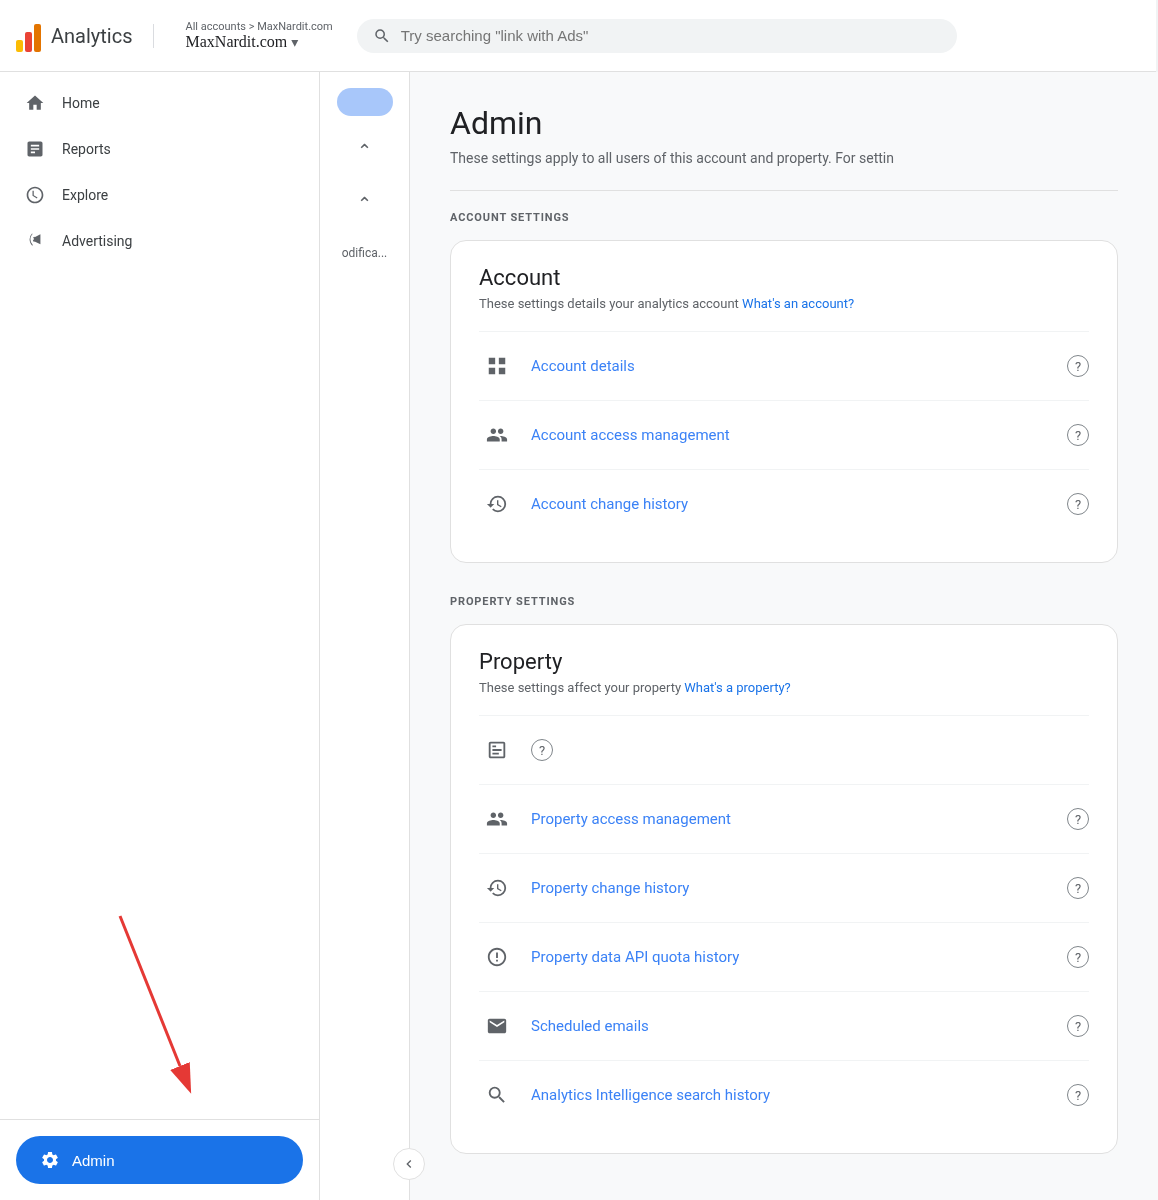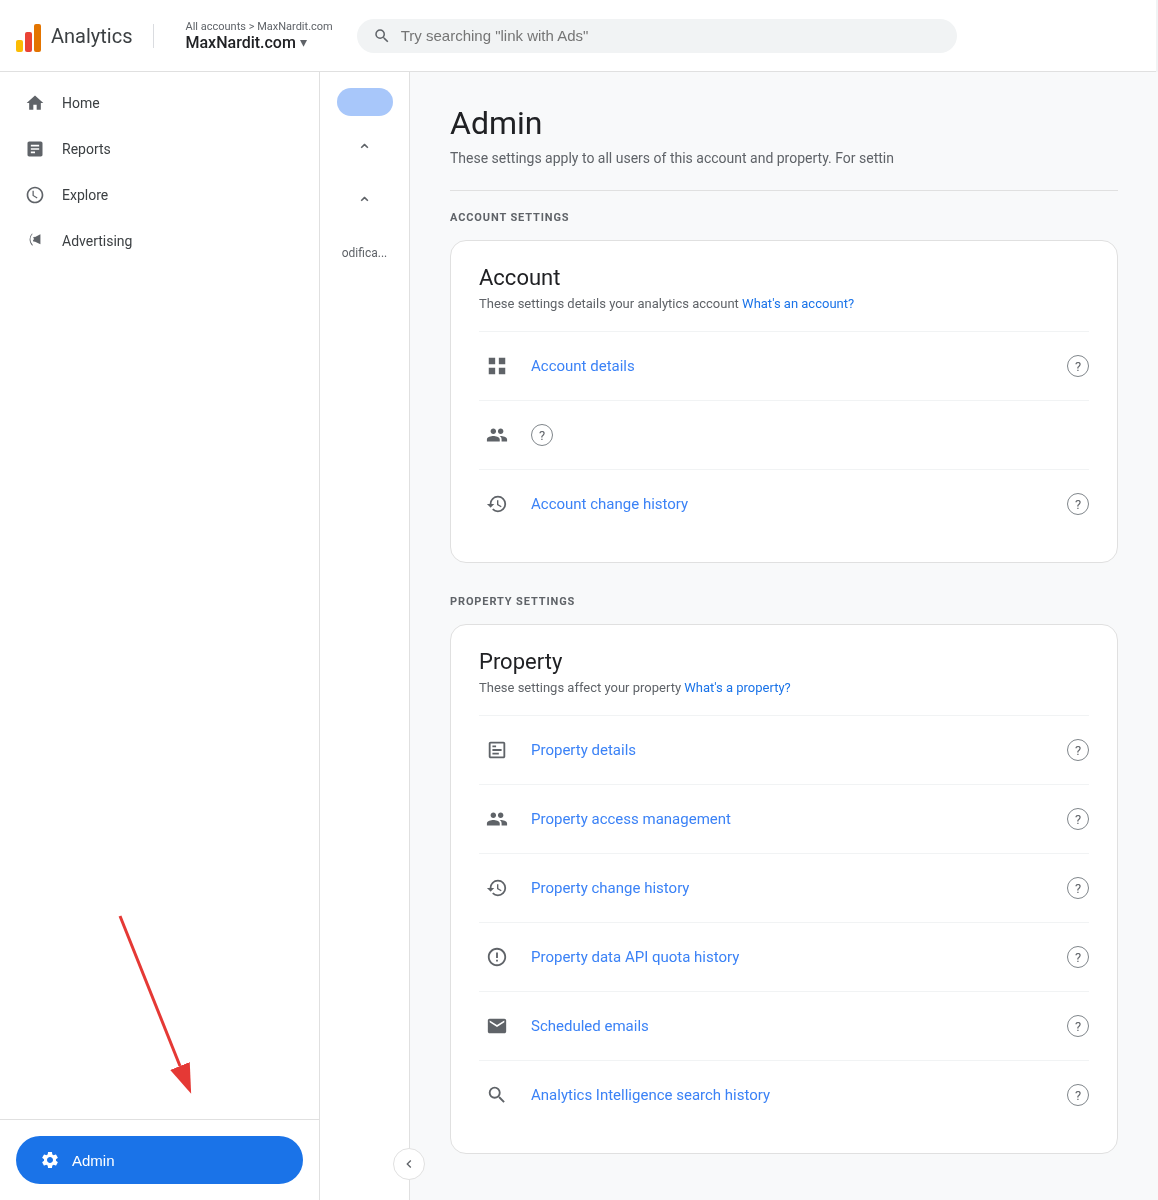--- a/index.html
+++ b/index.html
@@ -54,20 +54,21 @@
       color: #5f6368;
     }
     .topbar-account-name {
       display: flex;
       align-items: center;
       gap: 4px;
       font-size: 16px;
       font-weight: 500;
       color: #202124;
       cursor: pointer;
+      font-family: Liberation Serif, serif;
     }
     .topbar-account-name .chevron {
       font-size: 14px;
       color: #5f6368;
     }
     .topbar-search {
       flex: 1;
       max-width: 600px;
       background: #f1f3f4;
       border-radius: 24px;
@@ -423,20 +424,21 @@
         <span class="settings-item-label">Account details</span>
         <div class="help-icon">?</div>
       </div>
 
       <div class="settings-item">
         <div class="settings-item-icon">
           <svg width="22" height="22" viewBox="0 0 24 24" fill="currentColor">
             <path d="M16 11c1.66 0 2.99-1.34 2.99-3S17.66 5 16 5c-1.66 0-3 1.34-3 3s1.34 3 3 3zm-8 0c1.66 0 2.99-1.34 2.99-3S9.66 5 8 5C6.34 5 5 6.34 5 8s1.34 3 3 3zm0 2c-2.33 0-7 1.17-7 3.5V19h14v-2.5c0-2.33-4.67-3.5-7-3.5zm8 0c-.29 0-.62.02-.97.05 1.16.84 1.97 1.97 1.97 3.45V19h6v-2.5c0-2.33-4.67-3.5-7-3.5z"></path>
           </svg>
         </div>
+        <span class="settings-item-label">Account access management</span>
         <div class="help-icon">?</div>
       </div>
 
       <div class="settings-item">
         <div class="settings-item-icon">
           <svg width="22" height="22" viewBox="0 0 24 24" fill="currentColor">
             <path d="M13 3a9 9 0 0 0-9 9H1l3.89 3.89.07.14L9 12H6c0-3.87 3.13-7 7-7s7 3.13 7 7-3.13 7-7 7c-1.93 0-3.68-.79-4.94-2.06l-1.42 1.42A8.954 8.954 0 0 0 13 21a9 9 0 0 0 0-18zm-1 5v5l4.28 2.54.72-1.21-3.5-2.08V8H12z"></path>
           </svg>
         </div>
         <span class="settings-item-label">Account change history</span>
@@ -452,21 +454,20 @@
         <span>These settings affect your property </span>
         <a href="#">What's a property?</a>
       </p>
 
       <div class="settings-item">
         <div class="settings-item-icon">
           <svg width="22" height="22" viewBox="0 0 24 24" fill="currentColor">
             <path d="M19 3H5c-1.1 0-2 .9-2 2v14c0 1.1.9 2 2 2h14c1.1 0 2-.9 2-2V5c0-1.1-.9-2-2-2zm0 16H5V5h14v14zM7 7h4v2H7zm0 4h10v2H7zm0 4h7v2H7z"></path>
           </svg>
         </div>
-        <span class="settings-item-label">Property details</span>
         <div class="help-icon">?</div>
       </div>
 
       <div class="settings-item">
         <div class="settings-item-icon">
           <svg width="22" height="22" viewBox="0 0 24 24" fill="currentColor">
             <path d="M16 11c1.66 0 2.99-1.34 2.99-3S17.66 5 16 5c-1.66 0-3 1.34-3 3s1.34 3 3 3zm-8 0c1.66 0 2.99-1.34 2.99-3S9.66 5 8 5C6.34 5 5 6.34 5 8s1.34 3 3 3zm0 2c-2.33 0-7 1.17-7 3.5V19h14v-2.5c0-2.33-4.67-3.5-7-3.5zm8 0c-.29 0-.62.02-.97.05 1.16.84 1.97 1.97 1.97 3.45V19h6v-2.5c0-2.33-4.67-3.5-7-3.5z"></path>
           </svg>
         </div>
         <span class="settings-item-label">Property access management</span>

